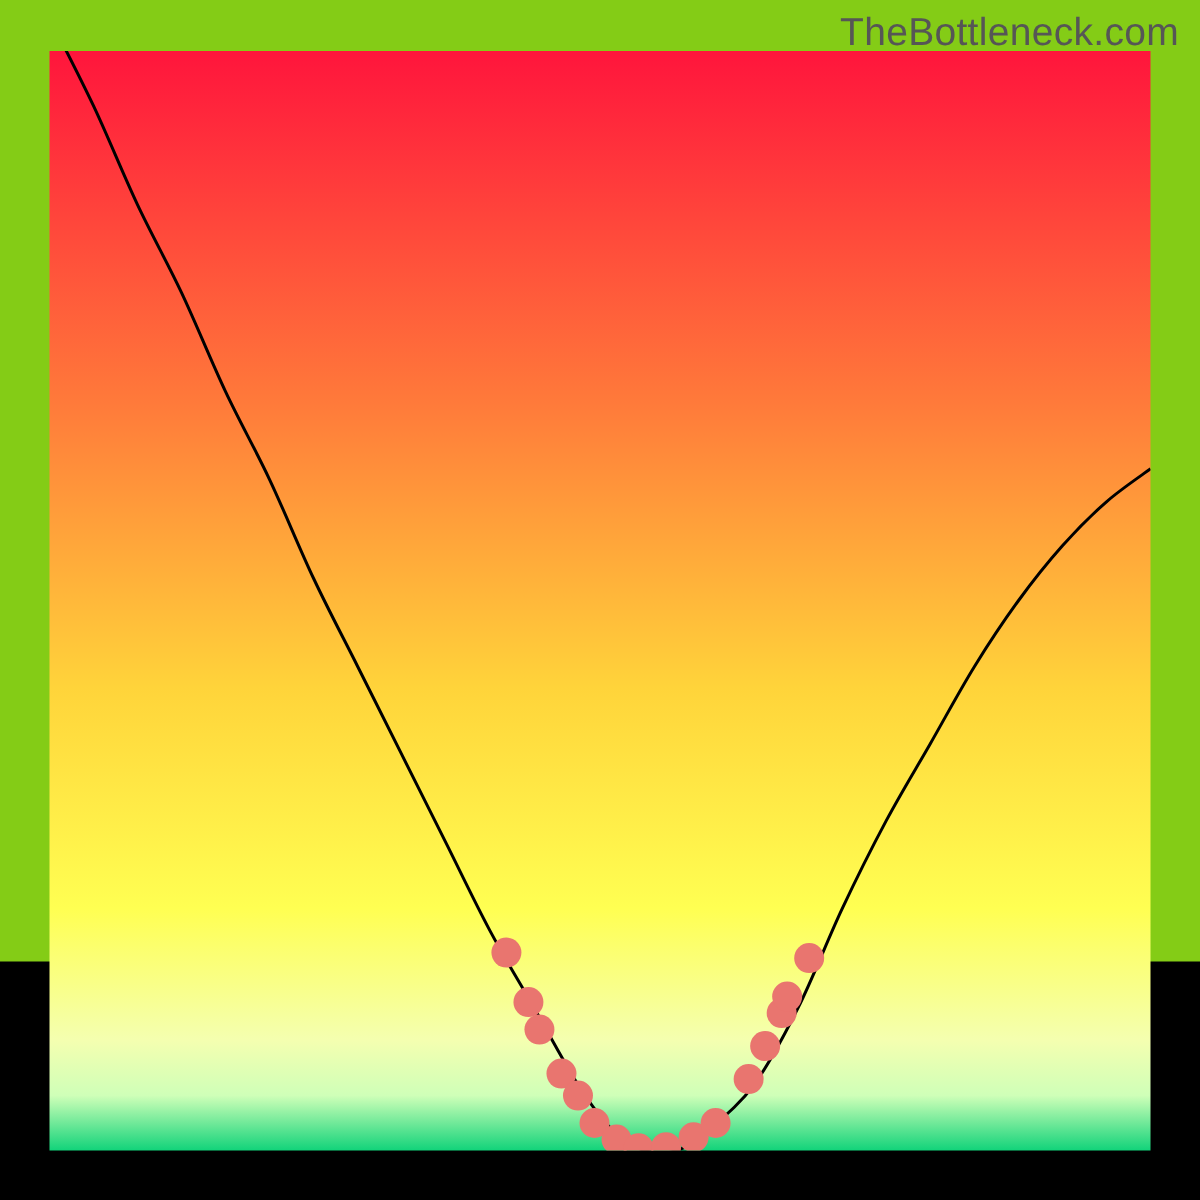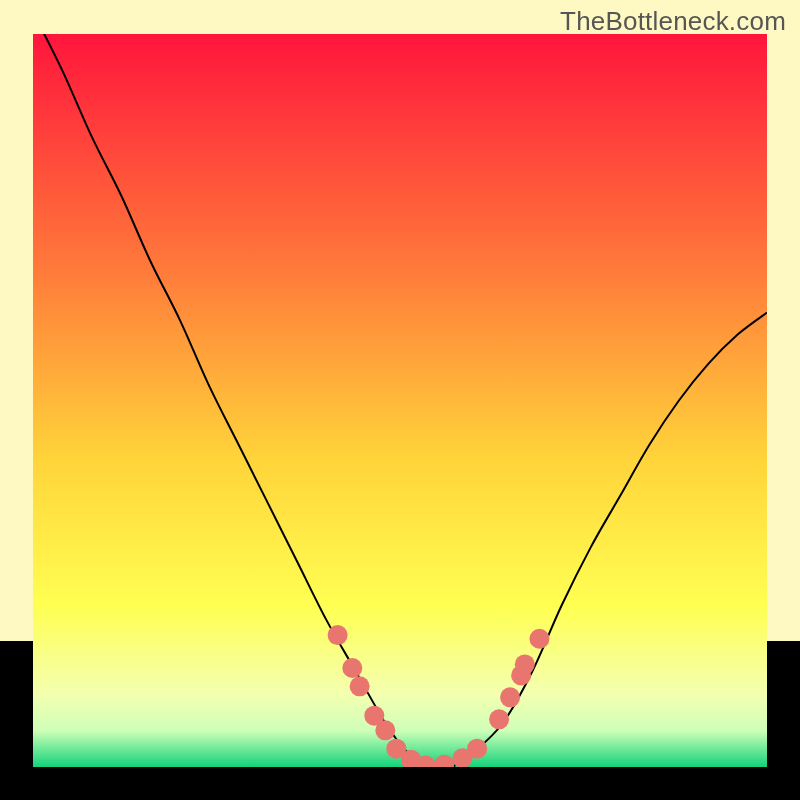--- a/index.html
+++ b/index.html
@@ -7,21 +7,21 @@
     padding: 0;
     width: 800px;
     height: 800px;
     background: #000;
     overflow: hidden;
   }
   .frame {
     position: relative;
     width: 800px;
     height: 641px;
-    background: #fef9c3;
+    background: #84cc16;
   }
   .watermark {
     position: absolute;
     top: 6px;
     right: 14px;
     font-family: Arial, Helvetica, sans-serif;
     font-size: 26px;
     font-weight: 500;
     color: #565656;
     letter-spacing: 0.2px;

